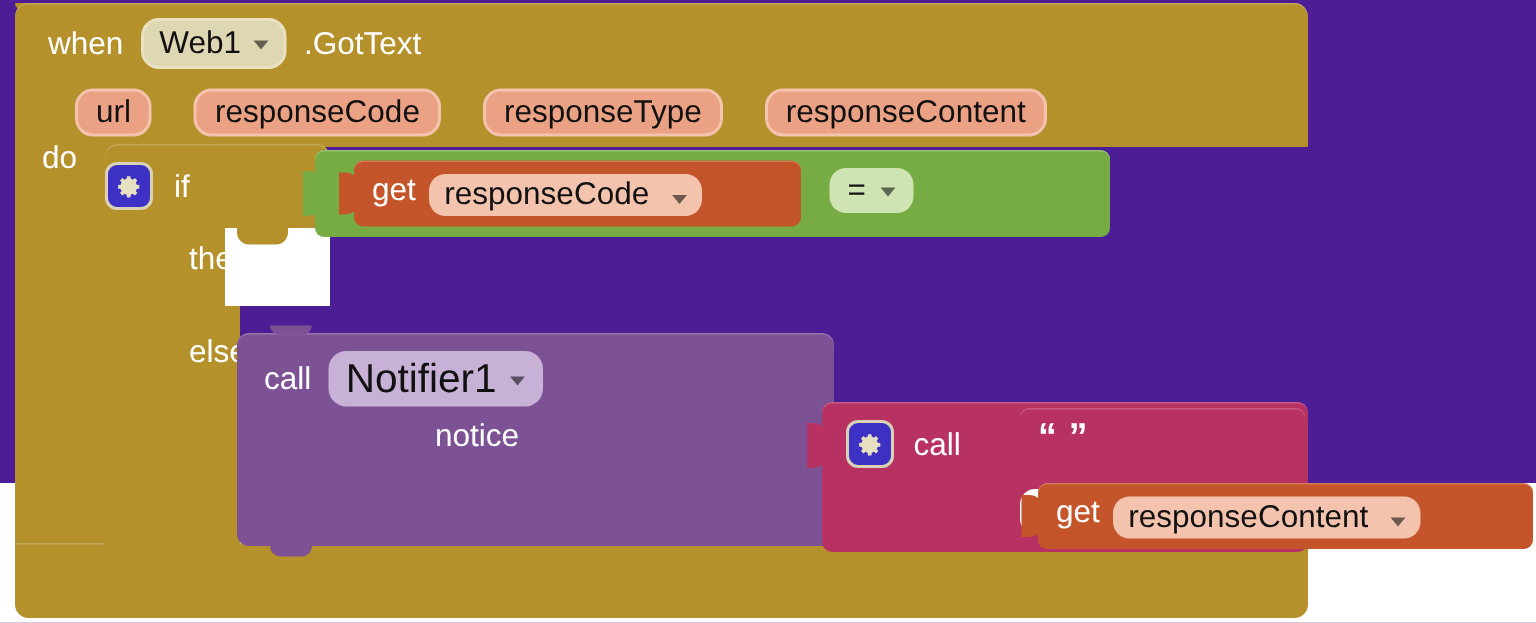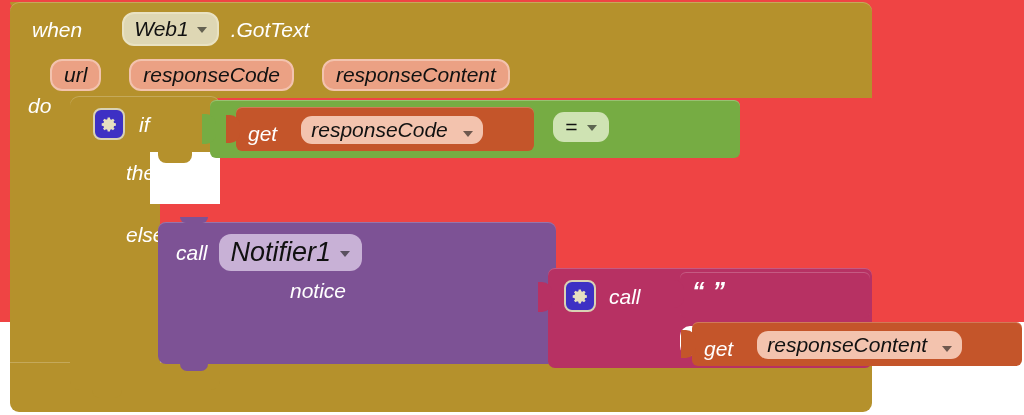--- a/index.html
+++ b/index.html
@@ -1,28 +1,28 @@
 <!DOCTYPE html>
 <html><head>
 <meta charset="utf-8">
 <style>
   html,body{margin:0;padding:0;background:#ffffff;}
   body{width:1024px;height:415px;position:relative;overflow:hidden;
        font-family:"Liberation Sans",sans-serif;-webkit-font-smoothing:antialiased;}
 
-  .canvas{position:absolute;left:0;top:0;width:1024px;height:322px;background:#ef4444;font-style:italic;}
+  .canvas{position:absolute;left:0;top:0;width:1024px;height:322px;background:#4c1d95;}
 
   
   .blk{position:absolute;box-sizing:border-box;}
   .lbl{color:#ffffff;font-size:21px;line-height:1;white-space:nowrap;}
 
   
   .field{display:inline-flex;align-items:center;gap:8px;border-radius:12px;
          padding:3px 10px;font-size:21px;color:#111;white-space:nowrap;
-         box-sizing:border-box;margin-left:28px;}
+         box-sizing:border-box;}
   .caret{width:0;height:0;border-left:5px solid transparent;border-right:5px solid transparent;
          border-top:6px solid rgba(0,0,0,.55);display:inline-block;margin-top:2px;}
 
   
   #event-block{left:10px;top:2px;width:862px;height:410px;}
   .gold-body{position:absolute;background:#b5912c;border-radius:9px;
              box-shadow:inset 0 1px 0 rgba(255,255,255,.22);}
   .gold-edge{position:absolute;background:#b5912c;}
 
   #ev-top{left:0;top:0;width:862px;height:96px;border-radius:9px 9px 0 0;}
@@ -45,40 +45,40 @@
           box-shadow:inset 0 1px 0 rgba(255,255,255,.22);}
   #if-spine{left:0;top:50px;width:90px;height:230px;background:#b5912c;}
   #if-mid{left:0;top:160px;width:150px;height:60px;background:#b5912c;}
   #if-bottom{left:0;top:272px;width:150px;height:22px;background:#b5912c;border-radius:0 0 9px 9px;}
 
   .gear{width:28px;height:28px;border-radius:8px;background:#3d30c4;
         border:2px solid #d9d2b4;display:flex;align-items:center;justify-content:center;}
   .gear svg{display:block;}
 
   .if-row{position:absolute;display:flex;align-items:center;gap:14px;}
-  #row-if{left:23px;top:12px;}
+  #row-if{left:0;top:12px;}
   #row-then{left:14px;top:66px;}
   #row-else{left:14px;top:128px;}
 
   
   #then-gap{position:absolute;left:150px;top:152px;width:70px;height:52px;background:#ffffff;}
   #then-notch{position:absolute;left:158px;top:152px;width:34px;height:11px;background:#b5912c;
               border-radius:0 0 8px 8px;}
 
   
   #cmp-block{left:210px;top:100px;width:530px;height:58px;background:#76ac43;border-radius:6px;
              box-shadow:inset 0 1px 0 rgba(255,255,255,.25);}
   .left-plug{position:absolute;width:14px;height:30px;border-radius:0 10px 10px 0;}
   #cmp-plug{left:-8px;top:14px;background:#76ac43;}
 
   
   #get1{left:236px;top:107px;width:298px;height:44px;background:#c4552a;border-radius:6px;
         box-shadow:inset 0 1px 0 rgba(255,255,255,.22);}
   #get1-plug{left:-10px;top:8px;width:14px;height:28px;background:#c4552a;border-radius:0 10px 10px 0;}
-  .get-inner{position:absolute;left:12px;top:9px;display:flex;align-items:flex-end;gap:24px;}
+  .get-inner{position:absolute;left:12px;top:9px;display:flex;align-items:flex-start;gap:9px;}
   .varfield{background:#f3c3ae;border-radius:11px;padding:2px 10px;font-size:21px;color:#111;}
 
   
   #eqfield{position:absolute;left:553px;top:112px;background:#cfe3b3;border-radius:11px;
            padding:3px 12px;display:flex;align-items:center;gap:10px;font-size:21px;color:#111;}
 
   
   #num200{left:625px;top:106px;width:96px;height:46px;background:#4274b8;border-radius:6px;
           box-shadow:inset 0 1px 0 rgba(255,255,255,.22);}
   #num200-plug{left:-10px;top:9px;width:14px;height:28px;background:#4274b8;border-radius:0 10px 10px 0;}
@@ -142,20 +142,21 @@
       <span class="field" style="background:#ded7b4;border:2px solid #e9e2c2;">
         <span>Web1</span>
         <span class="caret"></span>
       </span>
       <span class="lbl">.GotText</span>
     </div>
 
     <div class="params-row">
       <span class="param-pill">url</span>
       <span class="param-pill">responseCode</span>
+      <span class="param-pill">responseType</span>
       <span class="param-pill">responseContent</span>
     </div>
 
     <span class="lbl do-lbl">do</span>
   </div>
 
   <div class="blk" id="if-block">
     <div class="blk" id="if-top"></div>
     <div class="blk" id="if-spine"></div>
     <div class="blk" id="if-mid"></div>

